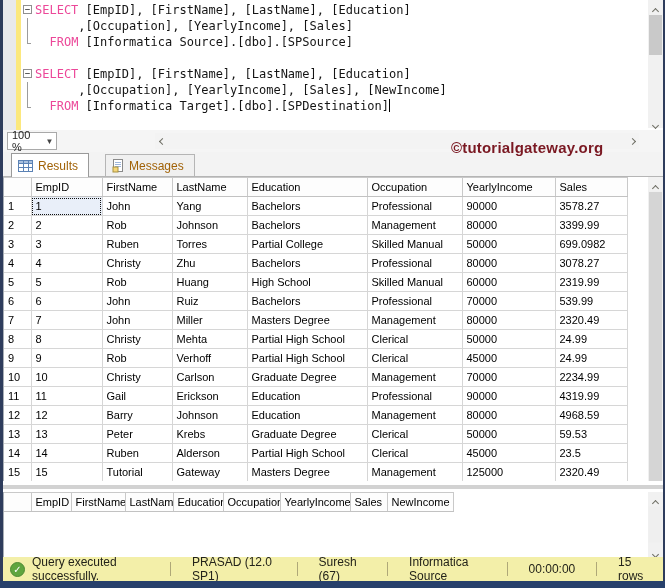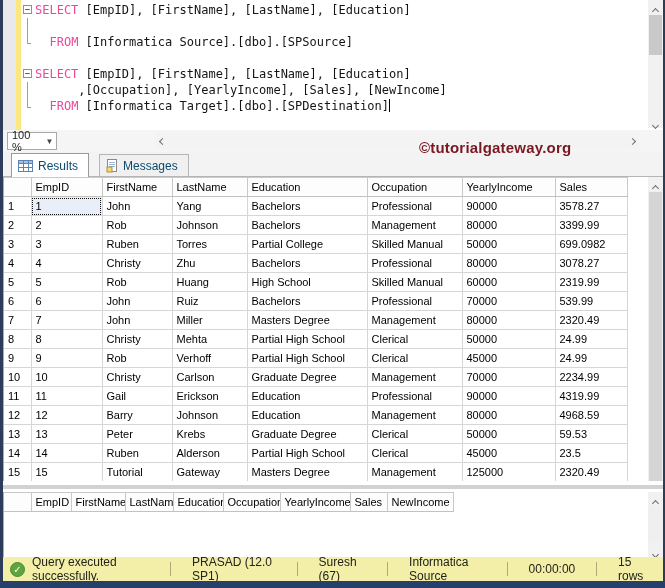--- a/index.html
+++ b/index.html
@@ -37,24 +37,24 @@
   .zoomrow { position:absolute; top:130px; left:0; right:0; height:22px; background:#F5F5F5; display:flex; align-items:center; }
   .zoombox { margin-left:4px; width:50px; height:18px; background:#fff; border:1px solid #A9A9A9; display:flex; align-items:center; font-size:11px; color:#222; }
   .zoombox .zl { flex:1; padding-left:4px; }
   .dd { width:13px; text-align:center; font-size:8px; color:#444; }
   .hscroll { margin-left:98px; flex:1; height:16px; background:#F3F3F3; display:flex; align-items:center; margin-right:24px; }
   .harrow { width:14px; text-align:center; }
   .htrack { flex:1; height:16px; background:#F3F3F3; }
 
   
   .tabsrow { position:absolute; top:152px; left:0; right:0; height:25px; background:#F3F3F3; border-bottom:1px solid #B5B5B5; display:flex; align-items:flex-end; padding-left:8px; }
-  .tab { display:flex; align-items:center; gap:5px; height:22px; padding:0 10px 0 6px; font-size:12px; color:#0c4a6e;
-         border:1px solid #B5B5B5; border-bottom:none; background:#F0F0F0; margin-right:10px; }
+  .tab { display:flex; align-items:center; gap:5px; height:22px; padding:0 10px 0 6px; font-size:12px; color:#a16207;
+         border:1px solid #B5B5B5; border-bottom:none; background:#F0F0F0; margin-right:16px; }
   .tab.active { background:#fff; height:24px; margin-bottom:-1px; border-color:#9A9A9A; }
-  .watermark { position:absolute; left:416px; top:-13px; font-size:15px; font-weight:bold; color:#7A1822; letter-spacing:0.2px; }
+  .watermark { position:absolute; left:448px; top:-13px; font-size:15px; font-weight:bold; color:#7A1822; letter-spacing:0.2px; }
 
   
   .gridwrap { position:absolute; left:0; background:#fff; border-left:1px solid #A8AEB5; overflow:hidden; }
   .grid1wrap { top:177px; right:0; height:304px; }
   .grid2wrap { top:492px; right:0; height:65px; }
   table.grid { border-collapse:collapse; table-layout:fixed; font-size:11px; color:#000;padding-left:44px; }
   table.grid th, table.grid td { height:19px; padding:0 4px; text-align:left; font-weight:normal;
        border-right:1px solid #D6D6D6; border-bottom:1px solid #D6D6D6; overflow:hidden; white-space:nowrap; }
   table.grid thead th { border-top:1px solid #C9C9C9; border-bottom:1px solid #C2C2C2; border-right:1px solid #C9C9C9; background:#FDFDFD; }
   td.sel { background:#E9EFF9; outline:1px dotted #111; outline-offset:-2px; }
@@ -75,21 +75,21 @@
 </head>
 <body>
 
 <div class="window">
 
   <div class="editor">
     <div class="gutter"></div>
     <div class="changebar"></div>
     <div class="code">
       <div class="ln"><span class="fold"><span class="fbox">−</span></span><span class="txt"><span class="kw">SELECT</span><span> [EmpID], [FirstName], [LastName], [Education]</span></span></div>
-      <div class="ln"><span class="fold pipe"></span></div>
+      <div class="ln"><span class="fold pipe"></span><span class="txt">      ,[Occupation], [YearlyIncome], [Sales]</span></div>
       <div class="ln"><span class="fold pend"></span><span class="txt"><span>  </span><span class="kw">FROM</span><span> [Informatica Source].[dbo].[SPSource]</span></span></div>
       <div class="ln"><span class="fold"></span><span class="txt"></span></div>
       <div class="ln"><span class="fold"><span class="fbox">−</span></span><span class="txt"><span class="kw">SELECT</span><span> [EmpID], [FirstName], [LastName], [Education]</span></span></div>
       <div class="ln"><span class="fold pipe"></span><span class="txt">      ,[Occupation], [YearlyIncome], [Sales], [NewIncome]</span></div>
       <div class="ln"><span class="fold pend"></span><span class="txt"><span>  </span><span class="kw">FROM</span><span> [Informatica Target].[dbo].[SPDestination]</span><span class="caret"></span></span></div>
     </div>
     <div class="vscroll editor-vscroll">
       <div class="sarrow top"><span class="chev up"></span></div>
       <div class="vthumb" style="top:15px; height:40px;"></div>
       <div class="sarrow bot"><span class="chev down"></span></div>

